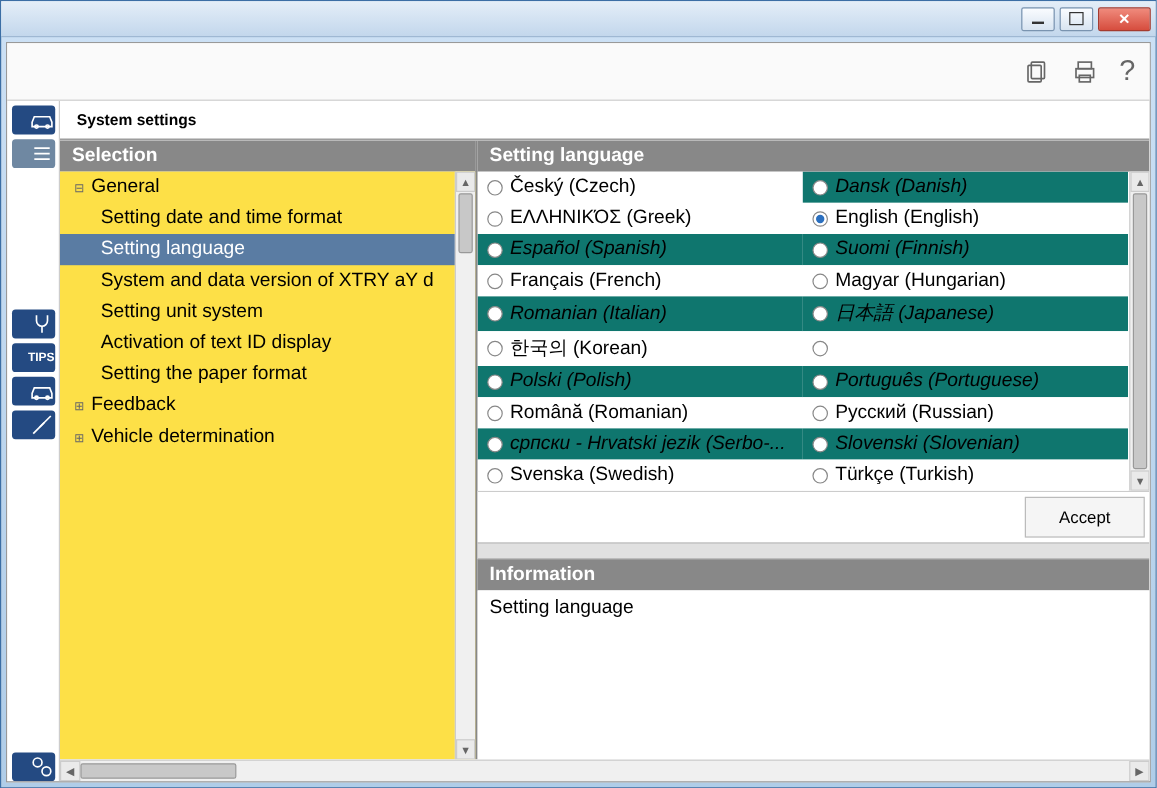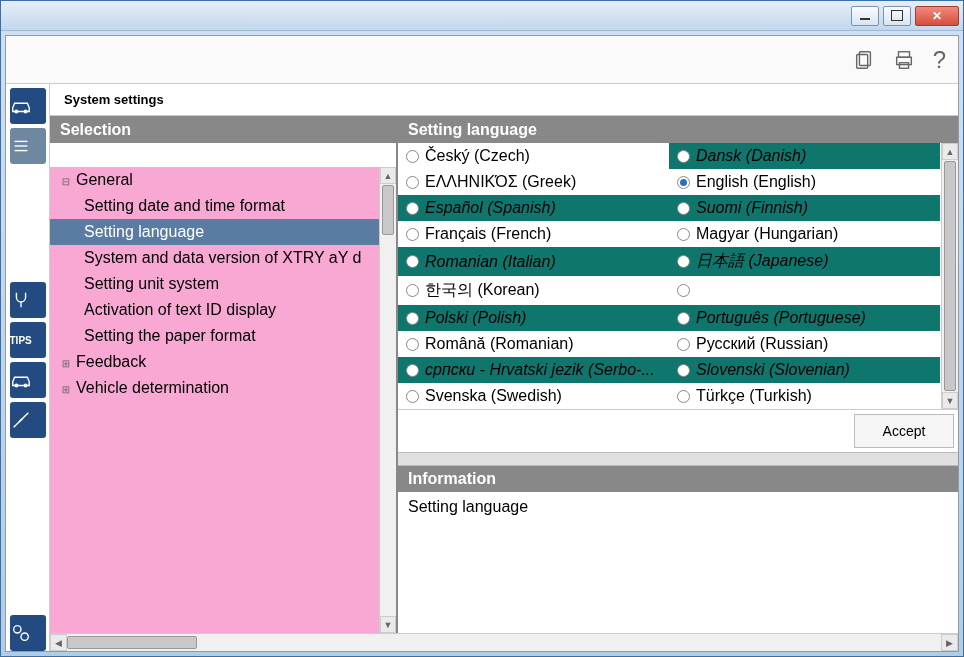--- a/index.html
+++ b/index.html
@@ -51,22 +51,22 @@
   .top-icon svg { width:22px; height:22px; stroke:#666; fill:none; stroke-width:1.5; }
   .help-icon { font-size: 24px; color:#666; cursor:pointer; }
 
   .content-row { flex:1; display:flex; overflow:hidden; }
 
   .left-rail {
     width: 44px; background: #fff; display:flex; flex-direction:column; align-items:center;
     padding-top:4px; gap:4px; border-right:1px solid #ccc;
   }
   .rail-btn {
-    width:36px; height:36px; border-radius:3px;
-    display:flex; align-items:center; justify-content:flex-start;
+    width:36px; height:24px; border-radius:3px;
+    display:flex; align-items:center; justify-content:flex-end;
     cursor:pointer;
   }
   .rail-btn.active { background:#244a82; }
   .rail-btn.inactive { background:#6f88a2; }
   .rail-spacer { flex:1; }
   .rail-btn svg { width:22px; height:22px; stroke:#fff; fill:none; stroke-width:1.5; }
   .rail-tips { color:#fff; font-size:10px; font-weight:bold; }
 
   .main-area {
     flex:1; background:#fff; display:flex; flex-direction:column;
@@ -75,21 +75,21 @@
   .page-title { font-size:13px; font-weight:bold; padding:8px 14px; border-bottom:1px solid #ccc;}
   .panels { flex:1; display:flex; overflow:hidden; border-top:1px solid #888;}
   .panel-left { width:348px; display:flex; flex-direction:column; border-right:2px solid #888; position:relative;}
   .panel-right { flex:1; display:flex; flex-direction:column; position:relative;}
 
   .section-header {
     background:#888; color:#fff; font-weight:bold; font-size:16px;
     padding:4px 10px;
   }
 
-  .tree { flex:1; overflow:hidden; background:#f9a8d4; font-size:16px; position:relative;margin-top:24px;}
+  .tree { flex:1; overflow:hidden; background:#fde047; font-size:16px; position:relative;}
   .tree-row { padding:4px 0 4px 10px; cursor:pointer; white-space:nowrap; overflow:hidden; text-overflow:ellipsis;}
   .tree-row.child { padding-left:34px; }
   .tree-row.selected { background:#5a7ca3; color:#fff; }
   .tree-expander { display:inline-block; width:12px; text-align:center; font-size:10px; color:#666; margin-right:4px;}
   .tree-scroll { position:absolute; right:0; top:0; bottom:0; width:17px; background:#f0f0f0; border-left:1px solid #ccc;}
   .tree-scroll .thumb { position:absolute; top:18px; left:2px; right:2px; height:50px; background:#c8c8c8; border:1px solid #999; border-radius:2px;}
   .tree-scroll .arrow { position:absolute; left:0; right:0; height:17px; display:flex; align-items:center; justify-content:center; font-size:9px; color:#666; background:#eaeaea; border:1px solid #ccc;}
   .tree-scroll .arrow.up{top:0;} .tree-scroll .arrow.down{bottom:0;}
 
   .lang-wrap { flex:0 0 auto; overflow:hidden; position:relative; }

